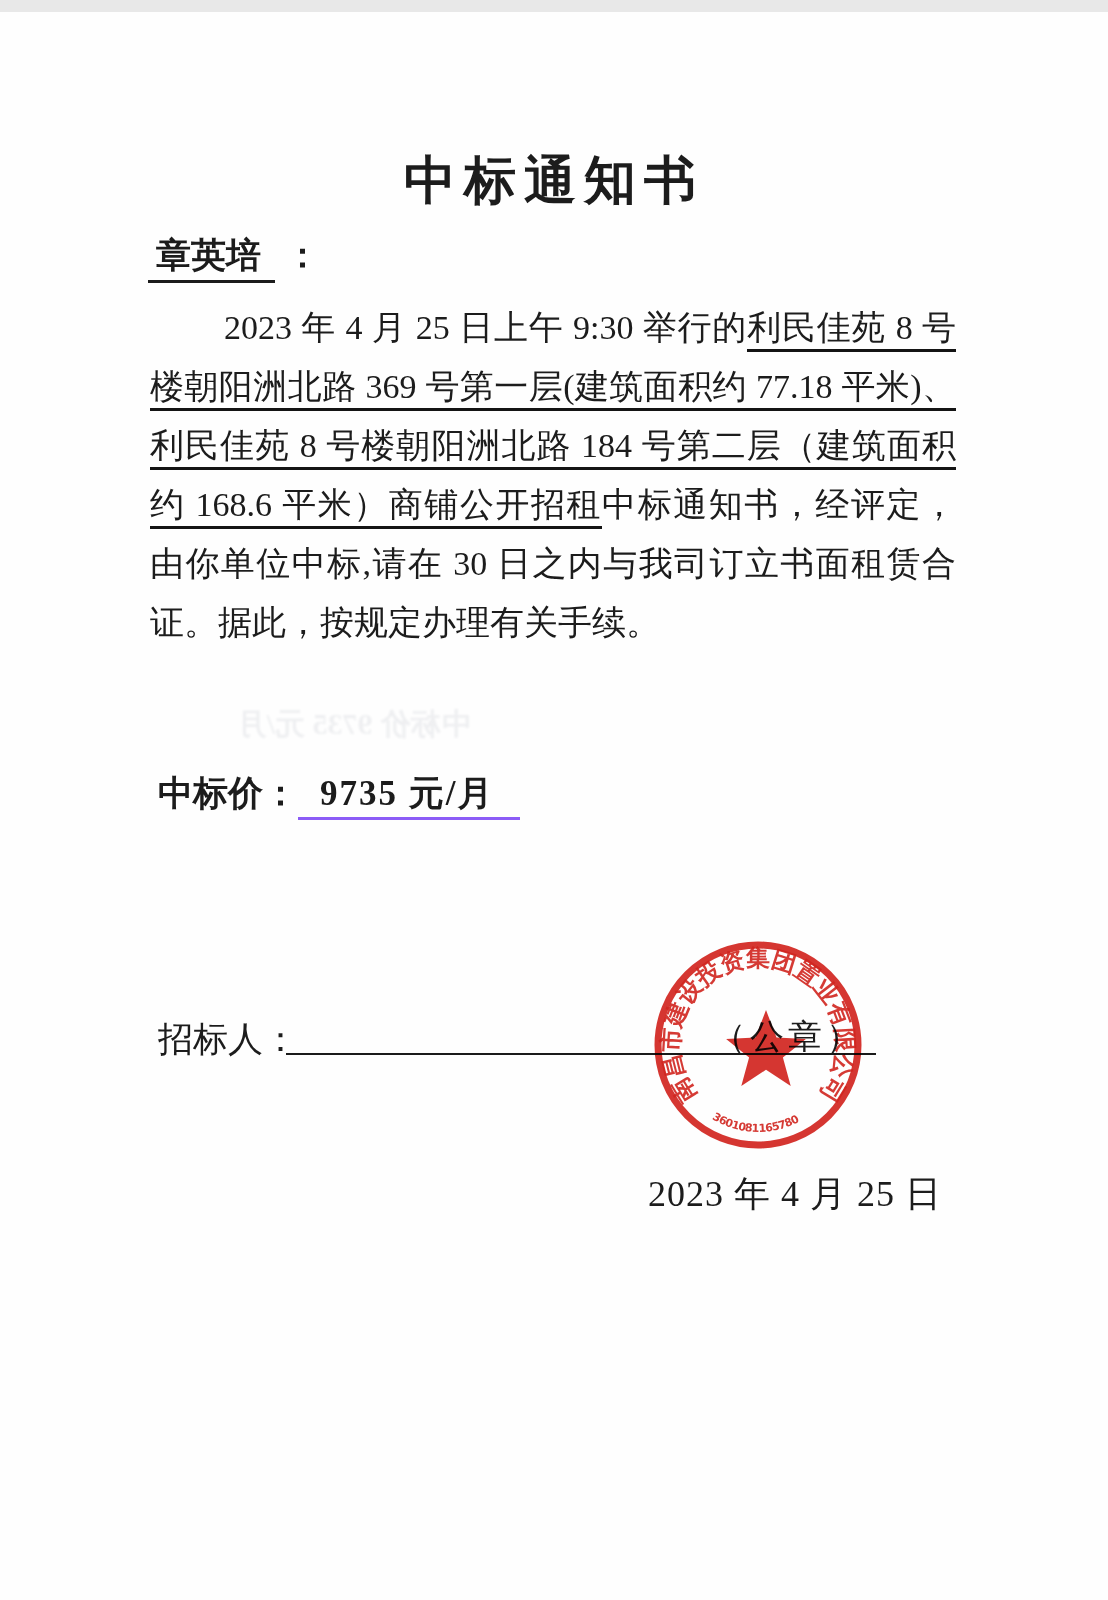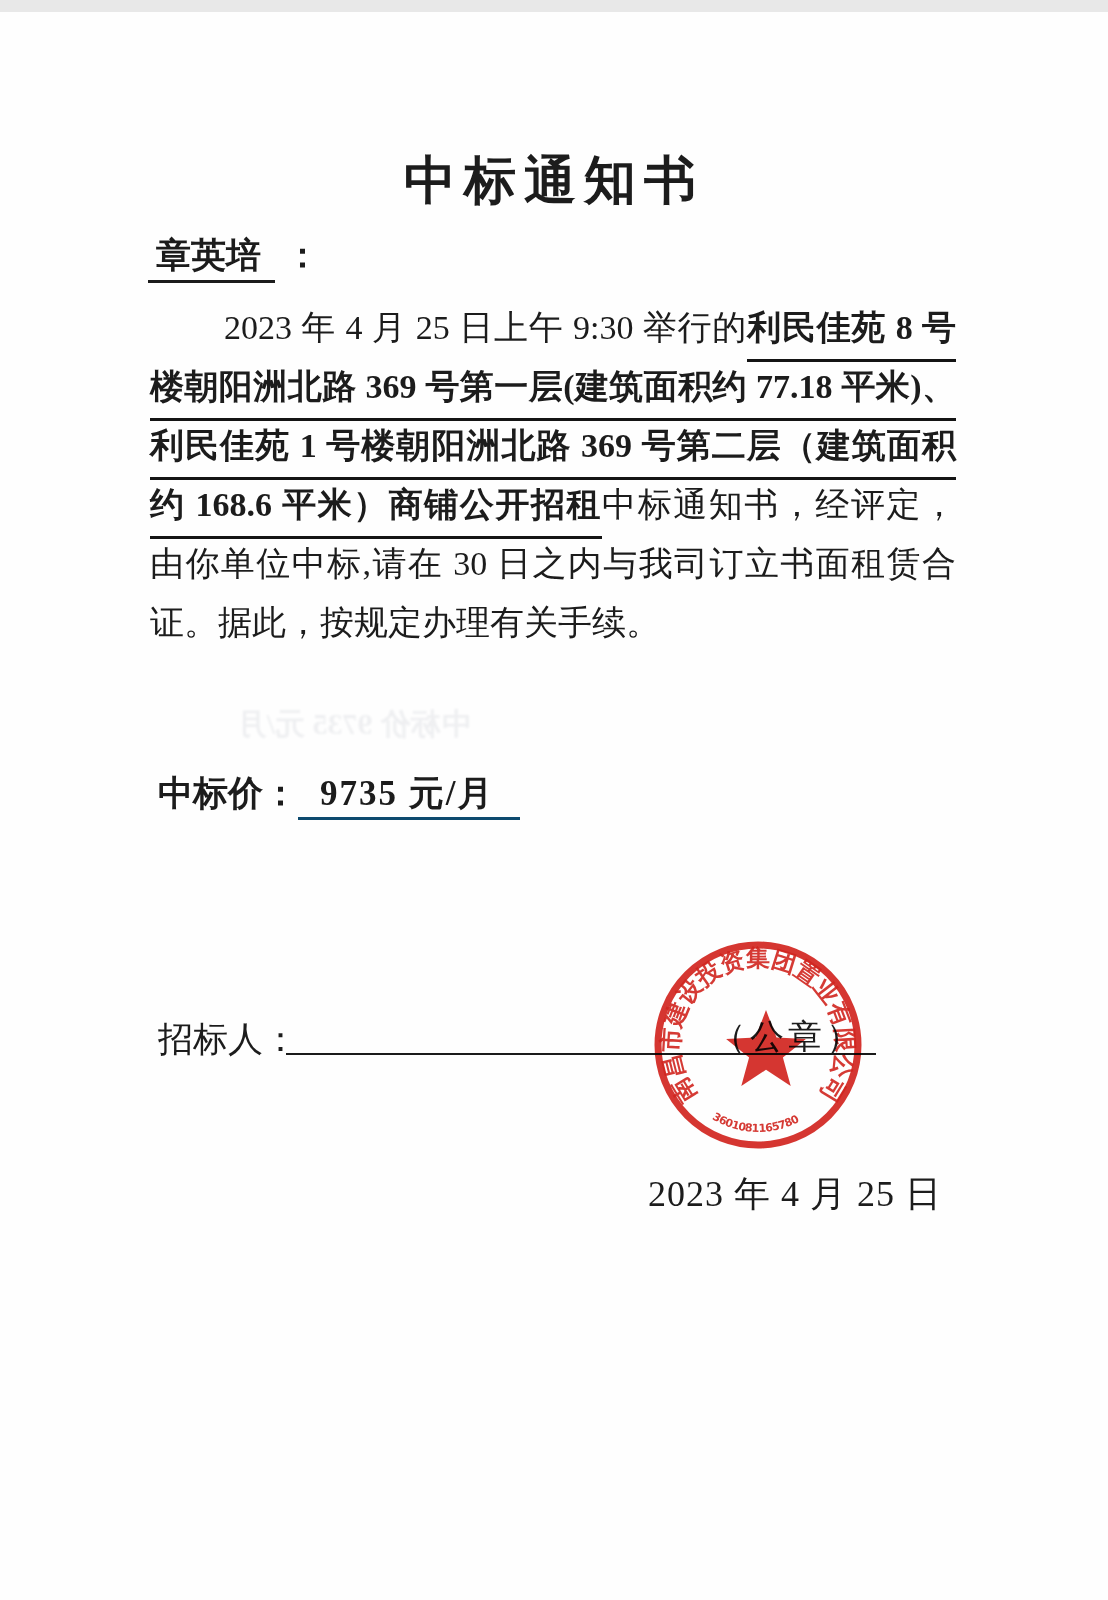--- a/index.html
+++ b/index.html
@@ -31,37 +31,37 @@
     font-size:34px;
   }
   .bline{
     height:59px;line-height:59px;
     text-align:justify;text-align-last:justify;
     white-space:nowrap;
   }
   .bline.last{text-align-last:left;}
   .indent{padding-left:74px;}
   .em{
-    font-weight:bold;
+    font-weight:normal;
     border-bottom:3px solid #141414;
-    padding-bottom:13px;
+    padding-bottom:3px;
   }
   .ghost{
     position:absolute;top:692px;left:170px;width:300px;
     transform:scaleX(-1);
     opacity:0.07;filter:blur(1.2px);
     font-size:30px;font-weight:bold;color:#2a3550;
     white-space:nowrap;
   }
   .price{
     position:absolute;top:758px;left:158px;
     font-size:35px;font-weight:bold;
   }
   .price .value{
-    border-bottom:3px solid #0c4a6e;
+    border-bottom:3px solid #8b5cf6;
     padding:0 26px 4px 22px;
     letter-spacing:2px;
     text-align:center;
   }
   .sig-label{
     position:absolute;top:1004px;left:158px;
     font-size:35px;
   }
   .sig-line{
     position:absolute;top:1041px;left:286px;width:590px;
@@ -88,21 +88,21 @@
 
   <div class="title">中标通知书</div>
 
   <div class="addressee">
     <span class="name">章英培</span><span class="colon">：</span>
   </div>
 
   <div class="para">
     <div class="bline indent"><span>2023 年 4 月 25 日上午 9:30 举行的</span><span class="em">利民佳苑 8 号</span></div>
     <div class="bline"><span class="em">楼朝阳洲北路 369 号第一层(建筑面积约 77.18 平米)、</span></div>
-    <div class="bline"><span class="em">利民佳苑 1 号楼朝阳洲北路 369 号第二层（建筑面积</span></div>
+    <div class="bline"><span class="em">利民佳苑 8 号楼朝阳洲北路 184 号第二层（建筑面积</span></div>
     <div class="bline"><span class="em">约 168.6 平米）商铺公开招租</span><span>中标通知书，经评定，</span></div>
     <div class="bline">由你单位中标,请在 30 日之内与我司订立书面租赁合</div>
     <div class="bline last">证。据此，按规定办理有关手续。</div>
   </div>
 
   <div class="ghost">中标价 9735 元/月</div>
 
   <div class="price">
     <span>中标价：</span><span class="value">9735 元/月</span>
   </div>

